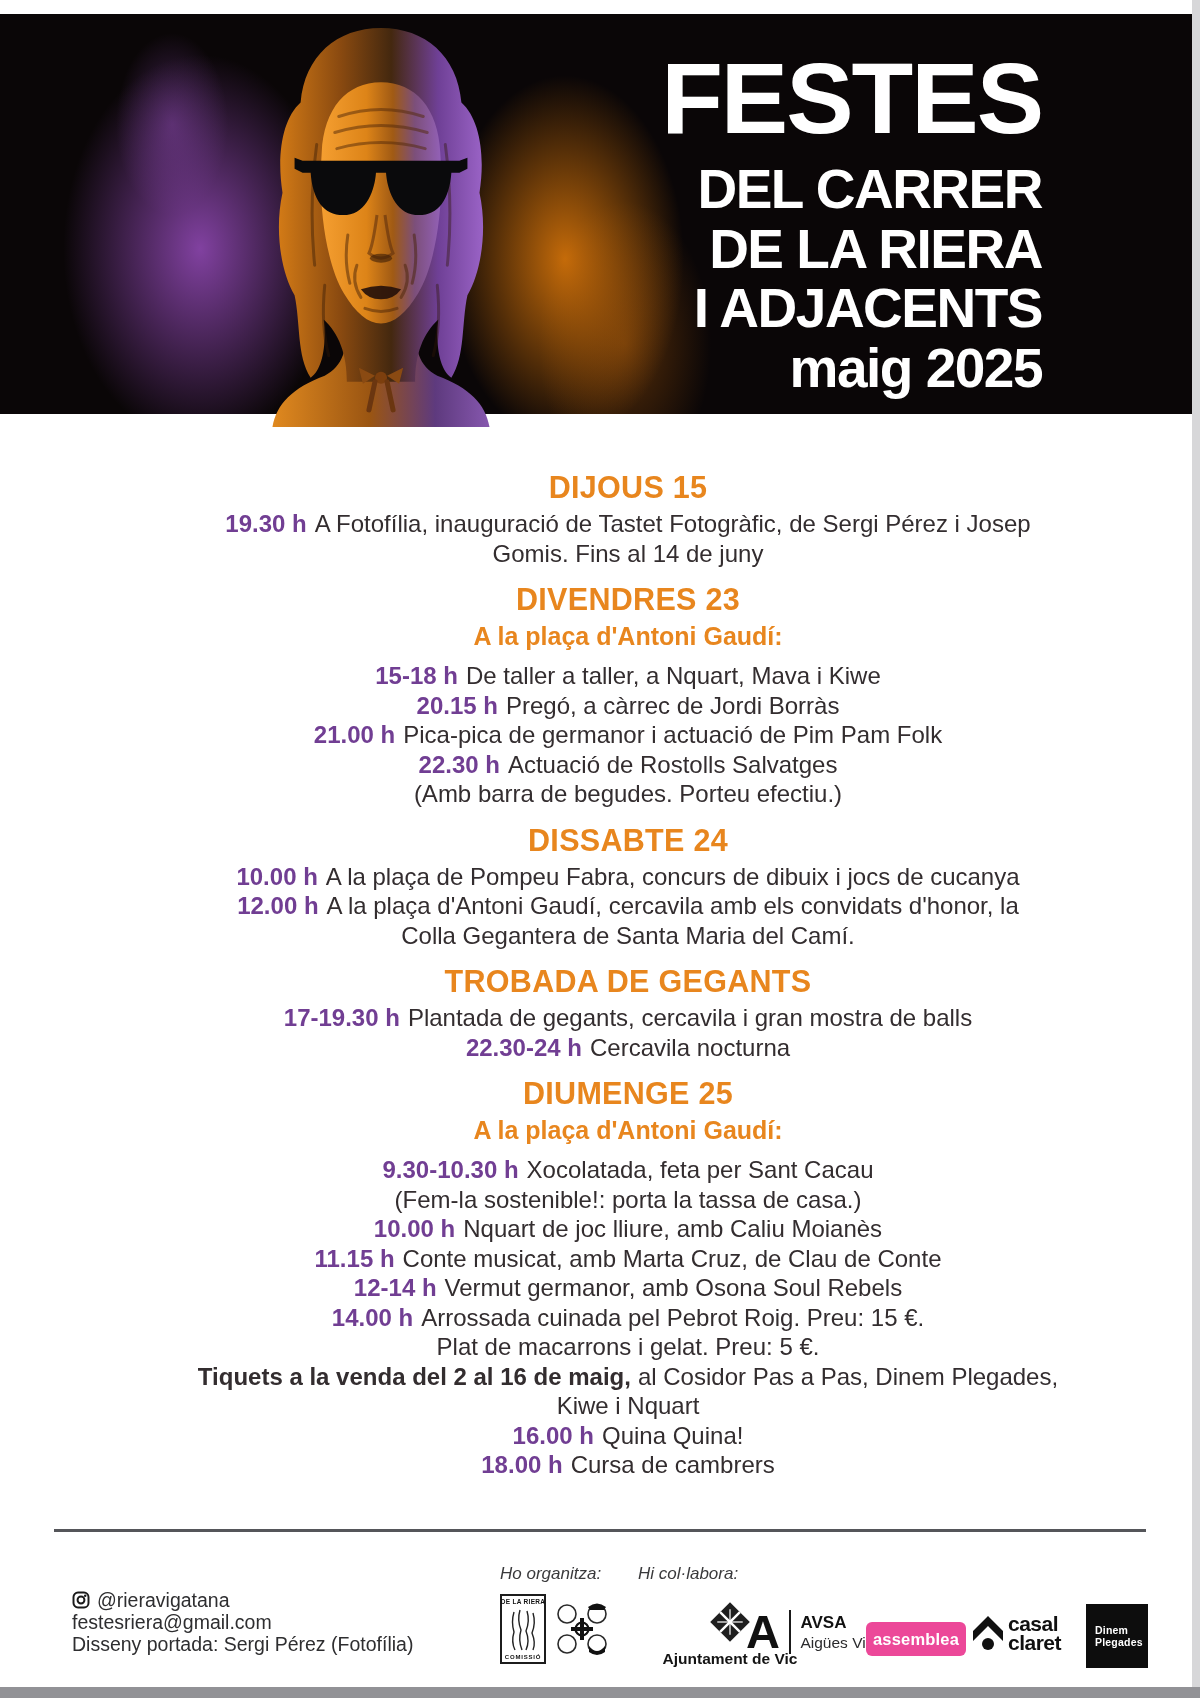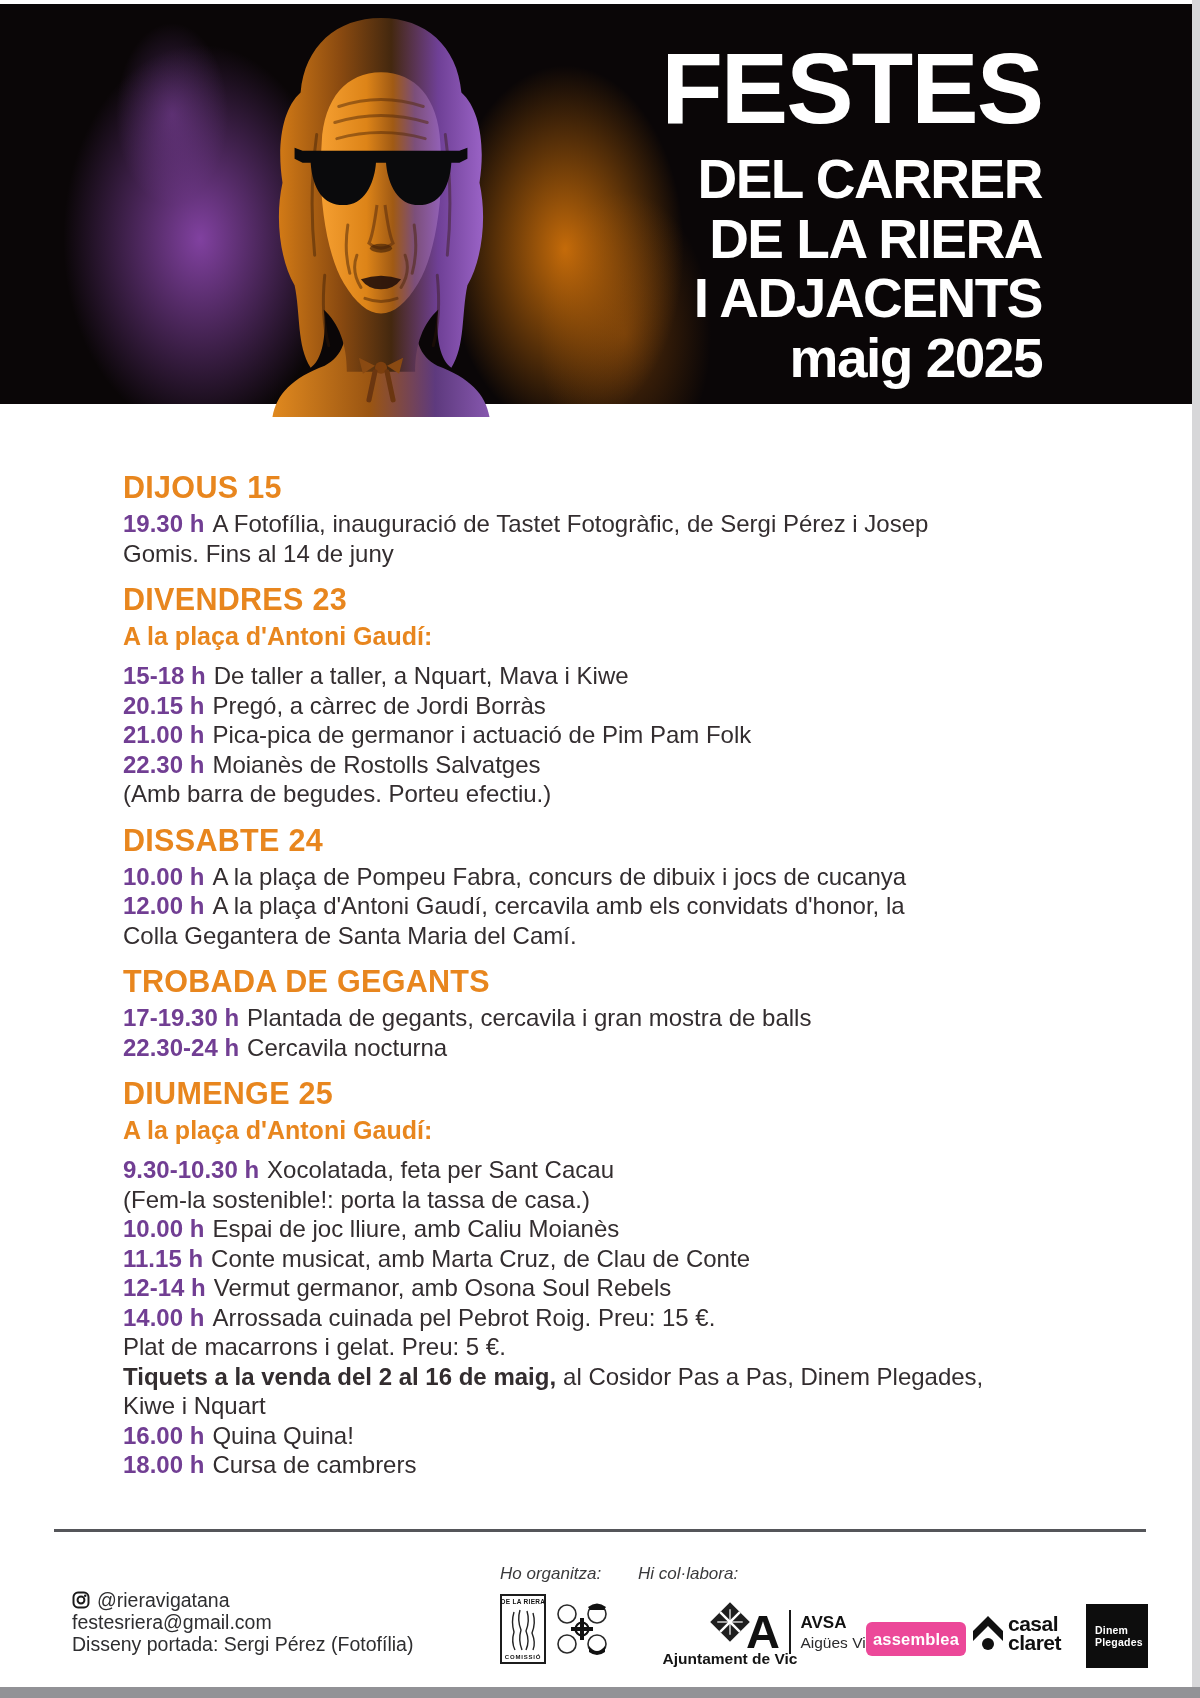--- a/index.html
+++ b/index.html
@@ -8,35 +8,35 @@
     --body:#332D2F;
     --hero-bg:#0A0607;
   }
   html,body{margin:0;padding:0;background:#ffffff;}
   .poster{
     position:relative;width:1200px;height:1698px;background:#ffffff;overflow:hidden;
     font-family:"Liberation Sans","DejaVu Sans",sans-serif;color:var(--body);
   }
   
   .hero{
-    position:absolute;left:0;top:4px;width:1200px;height:400px;
+    position:absolute;left:0;top:14px;width:1200px;height:400px;
     background:
       radial-gradient(190px 270px at 200px 235px, rgba(139,70,173,0.92), rgba(139,70,173,0) 72%),
       radial-gradient(80px 130px at 172px 110px, rgba(150,80,190,0.45), rgba(150,80,190,0) 70%),
       radial-gradient(165px 255px at 565px 245px, rgba(228,124,10,0.85), rgba(228,124,10,0) 72%),
       radial-gradient(115px 190px at 625px 330px, rgba(200,105,12,0.40), rgba(200,105,12,0) 75%),
       var(--hero-bg);
     text-decoration: underline;
   }
   .bust{position:absolute;left:250px;top:10px;width:262px;height:403px;}
   .hero-title{position:absolute;top:36px;right:158px;text-align:right;color:#ffffff;}
   .t-main{font-size:101px;line-height:96px;font-weight:700;letter-spacing:-2px;margin-bottom:14px;}
   .t-sub{font-size:55px;line-height:59.5px;font-weight:700;letter-spacing:-1.5px;}
   
-  .schedule{position:absolute;left:123px;top:471px;width:1010px;}
+  .schedule{position:absolute;left:123px;top:471px;width:1010px;text-align:center;}
   .sec{margin:0 0 15px 0;}
   .sec-h{font-size:30.5px;line-height:32px;margin:0 0 6px 0;color:var(--orange);font-weight:700;letter-spacing:0.3px;}
   .sec-sub{font-size:25px;line-height:30px;margin:0 0 10px 0;color:var(--orange);font-weight:700;}
   .ev{font-size:24px;line-height:29.5px;margin:0;color:var(--body);}
   .ev-time{color:var(--purple);font-weight:700;margin-right:8px;}
   .ev-bold{font-weight:700;margin-right:7px;}
   .ev-text{white-space:pre-wrap;}
   .ev span:empty{display:none;}
   
   .divider{position:absolute;left:54px;top:1529px;width:1092px;height:3px;background:#55565A;}
@@ -143,40 +143,40 @@
         <h2 class="sec-h">DIJOUS 15</h2>
         <p class="ev"><span class="ev-time">19.30 h</span><span class="ev-text">A Fotofília, inauguració de Tastet Fotogràfic, de Sergi Pérez i Josep
 Gomis. Fins al 14 de juny</span></p>
       </section>
       <section class="sec">
         <h2 class="sec-h">DIVENDRES 23</h2>
         <div class="sec-sub">A la plaça d'Antoni Gaudí:</div>
         <p class="ev"><span class="ev-time">15-18 h</span><span class="ev-text">De taller a taller, a Nquart, Mava i Kiwe</span></p>
         <p class="ev"><span class="ev-time">20.15 h</span><span class="ev-text">Pregó, a càrrec de Jordi Borràs</span></p>
         <p class="ev"><span class="ev-time">21.00 h</span><span class="ev-text">Pica-pica de germanor i actuació de Pim Pam Folk</span></p>
-        <p class="ev"><span class="ev-time">22.30 h</span><span class="ev-text">Moianès de Rostolls Salvatges</span></p>
+        <p class="ev"><span class="ev-time">22.30 h</span><span class="ev-text">Actuació de Rostolls Salvatges</span></p>
         <p class="ev"><span class="ev-text">(Amb barra de begudes. Porteu efectiu.)</span></p>
       </section>
       <section class="sec">
         <h2 class="sec-h">DISSABTE 24</h2>
         <p class="ev"><span class="ev-time">10.00 h</span><span class="ev-text">A la plaça de Pompeu Fabra, concurs de dibuix i jocs de cucanya</span></p>
         <p class="ev"><span class="ev-time">12.00 h</span><span class="ev-text">A la plaça d'Antoni Gaudí, cercavila amb els convidats d'honor, la
 Colla Gegantera de Santa Maria del Camí.</span></p>
       </section>
       <section class="sec">
         <h2 class="sec-h">TROBADA DE GEGANTS</h2>
         <p class="ev"><span class="ev-time">17-19.30 h</span><span class="ev-text">Plantada de gegants, cercavila i gran mostra de balls</span></p>
         <p class="ev"><span class="ev-time">22.30-24 h</span><span class="ev-text">Cercavila nocturna</span></p>
       </section>
       <section class="sec">
         <h2 class="sec-h">DIUMENGE 25</h2>
         <div class="sec-sub">A la plaça d'Antoni Gaudí:</div>
         <p class="ev"><span class="ev-time">9.30-10.30 h</span><span class="ev-text">Xocolatada, feta per Sant Cacau</span></p>
         <p class="ev"><span class="ev-text">(Fem-la sostenible!: porta la tassa de casa.)</span></p>
-        <p class="ev"><span class="ev-time">10.00 h</span><span class="ev-text">Espai de joc lliure, amb Caliu Moianès</span></p>
+        <p class="ev"><span class="ev-time">10.00 h</span><span class="ev-text">Nquart de joc lliure, amb Caliu Moianès</span></p>
         <p class="ev"><span class="ev-time">11.15 h</span><span class="ev-text">Conte musicat, amb Marta Cruz, de Clau de Conte</span></p>
         <p class="ev"><span class="ev-time">12-14 h</span><span class="ev-text">Vermut germanor, amb Osona Soul Rebels</span></p>
         <p class="ev"><span class="ev-time">14.00 h</span><span class="ev-text">Arrossada cuinada pel Pebrot Roig. Preu: 15 €.</span></p>
         <p class="ev"><span class="ev-text">Plat de macarrons i gelat. Preu: 5 €.</span></p>
         <p class="ev"><span class="ev-bold">Tiquets a la venda del 2 al 16 de maig,</span><span class="ev-text">al Cosidor Pas a Pas, Dinem Plegades,
 Kiwe i Nquart</span></p>
         <p class="ev"><span class="ev-time">16.00 h</span><span class="ev-text">Quina Quina!</span></p>
         <p class="ev"><span class="ev-time">18.00 h</span><span class="ev-text">Cursa de cambrers</span></p>
       </section>
     </div>

